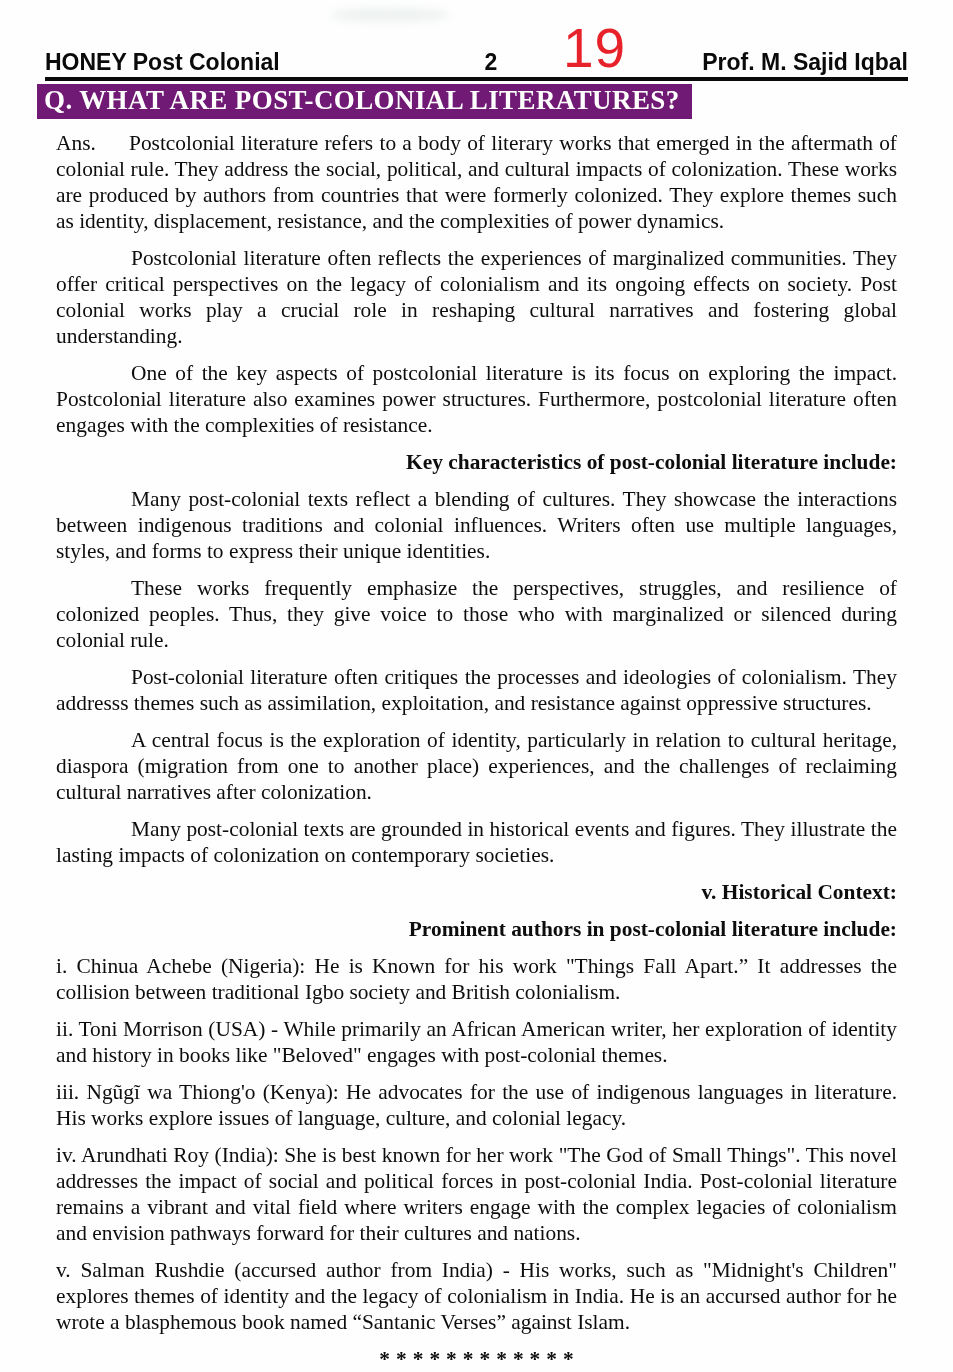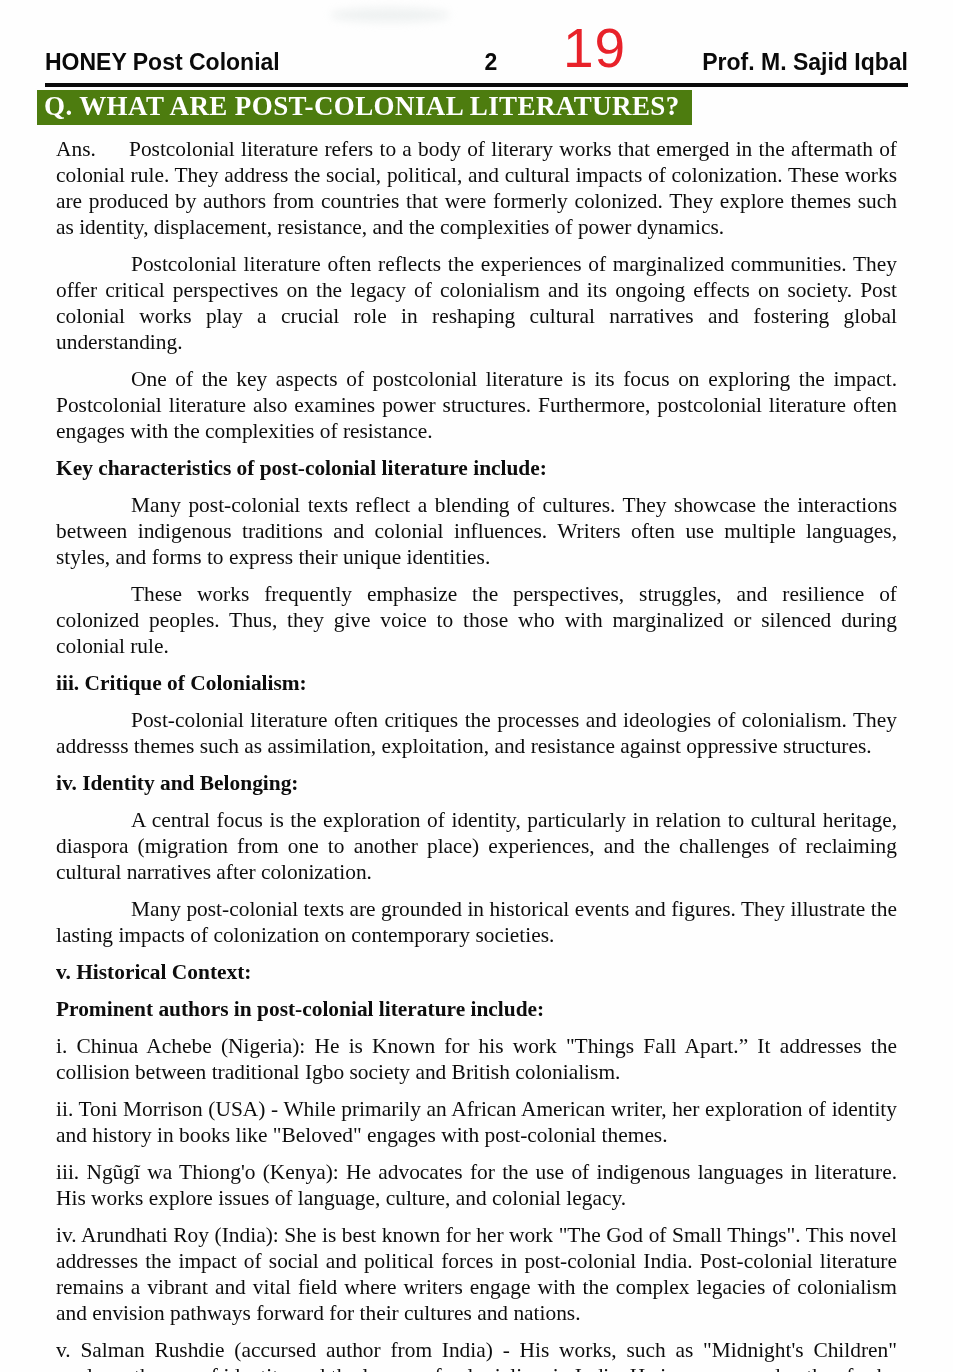--- a/index.html
+++ b/index.html
@@ -29,47 +29,47 @@
     font-size: 55px;
     line-height: 1.05;
     color: #e8222a;
     letter-spacing: 1px;
   }
   .header-row {
     display: flex;
     justify-content: space-between;
     align-items: flex-end;
     margin-top: 50px;
-    padding-bottom: 8px;
+    padding-bottom: 2px;
     border-bottom: 4px solid #0a0a0a;
     font-family: "Liberation Sans", sans-serif;
     font-weight: bold;
     font-size: 23px;
     color: #0a0a0a;
     line-height: 1.1;
   }
   .q-bar {
     display: inline-block;
-    background: #4d7c0f;
+    background: #701a75;
     color: #ffffff;
     font-weight: bold;
     font-size: 27px;
     letter-spacing: 0.4px;
     padding: 1px 12px 3px 7px;
     margin: 3px 0 0 -8px;
     white-space: nowrap;
   }
   .content {
     font-size: 21.4px;
     line-height: 26px;
     text-align: justify;
   }
   .para { margin: 11px; }
   .indent { text-indent: 75px; }
-  .bold-line { font-weight: bold; text-align: left; }
+  .bold-line { font-weight: bold; text-align: right; }
   .bold { font-weight: normal; }
   .ans-label { display: inline-block; width: 73px; }
   .stars {
     margin: 0;
     text-align: center;
     font-weight: bold;
     letter-spacing: 6px;
     text-indent: 6px;
   }
 </style>
@@ -95,24 +95,22 @@
     <p class="para"><span class="ans-label">Ans.</span><span>Postcolonial literature refers to a body of literary works that emerged in the aftermath of colonial rule. They address the social, political, and cultural impacts of colonization. These works are produced by authors from countries that were formerly colonized. They explore themes such as identity, displacement, resistance, and the complexities of power dynamics.</span></p>
     <p class="para indent">Postcolonial literature often reflects the experiences of marginalized communities. They offer critical perspectives on the legacy of colonialism and its ongoing effects on society. Post colonial works play a crucial role in reshaping cultural narratives and fostering global understanding.</p>
     <p class="para indent">One of the key aspects of postcolonial literature is its focus on exploring the impact. Postcolonial literature also examines power structures. Furthermore, postcolonial literature often engages with the complexities of resistance.</p>
 
     <p class="para bold-line">Key characteristics of post-colonial literature include:</p>
 
     <p class="para indent">Many post-colonial texts reflect a blending of cultures. They showcase the interactions between indigenous traditions and colonial influences. Writers often use multiple languages, styles, and forms to express their unique identities.</p>
 
     <p class="para indent">These works frequently emphasize the perspectives, struggles, and resilience of colonized peoples. Thus, they give voice to those who with marginalized or silenced during colonial rule.</p>
 
-    <p class="para bold-line">iii. Critique of Colonialism:</p>
     <p class="para indent">Post-colonial literature often critiques the processes and ideologies of colonialism. They addresss themes such as assimilation, exploitation, and resistance against oppressive structures.</p>
 
-    <p class="para bold-line">iv. Identity and Belonging:</p>
     <p class="para indent">A central focus is the exploration of identity, particularly in relation to cultural heritage, diaspora (migration from one to another place) experiences, and the challenges of reclaiming cultural narratives after colonization.</p>
 
     <p class="para indent">Many post-colonial texts are grounded in historical events and figures. They illustrate the lasting impacts of colonization on contemporary societies.</p>
     <p class="para bold-line">v. Historical Context:</p>
 
     <p class="para bold-line">Prominent authors in post-colonial literature include:</p>
 
     <p class="para"><span class="bold">i. Chinua Achebe (Nigeria):</span><span> He is Known for his work "Things Fall Apart.” It addresses the collision between traditional Igbo society and British colonialism.</span></p>
 
     <p class="para"><span class="bold">ii. Toni Morrison (USA) -</span><span> While primarily an African American writer, her exploration of identity and history in books like "Beloved" engages with post-colonial themes.</span></p>

